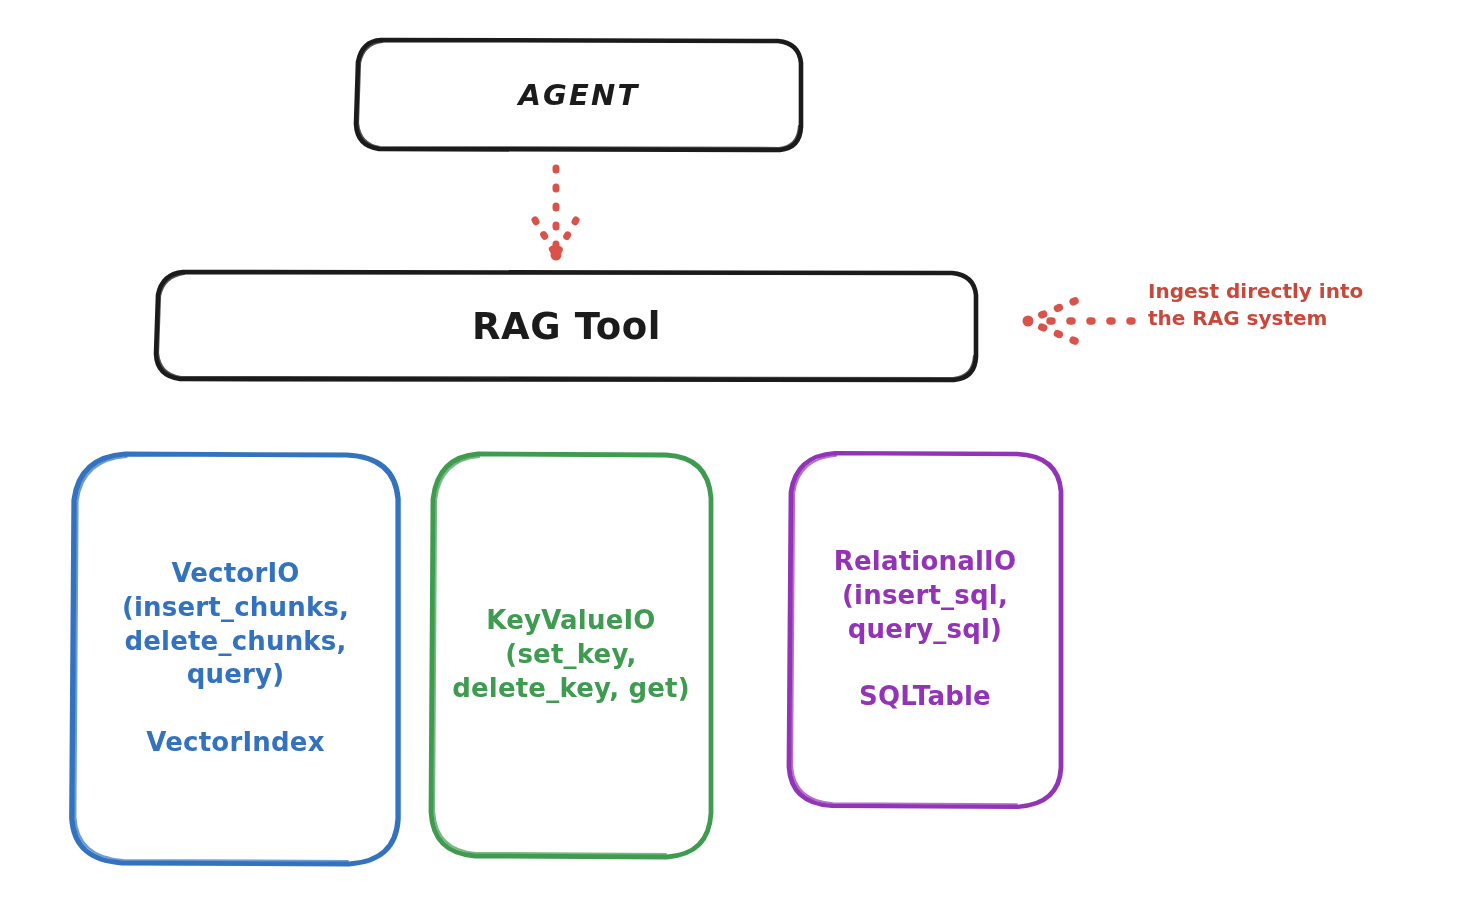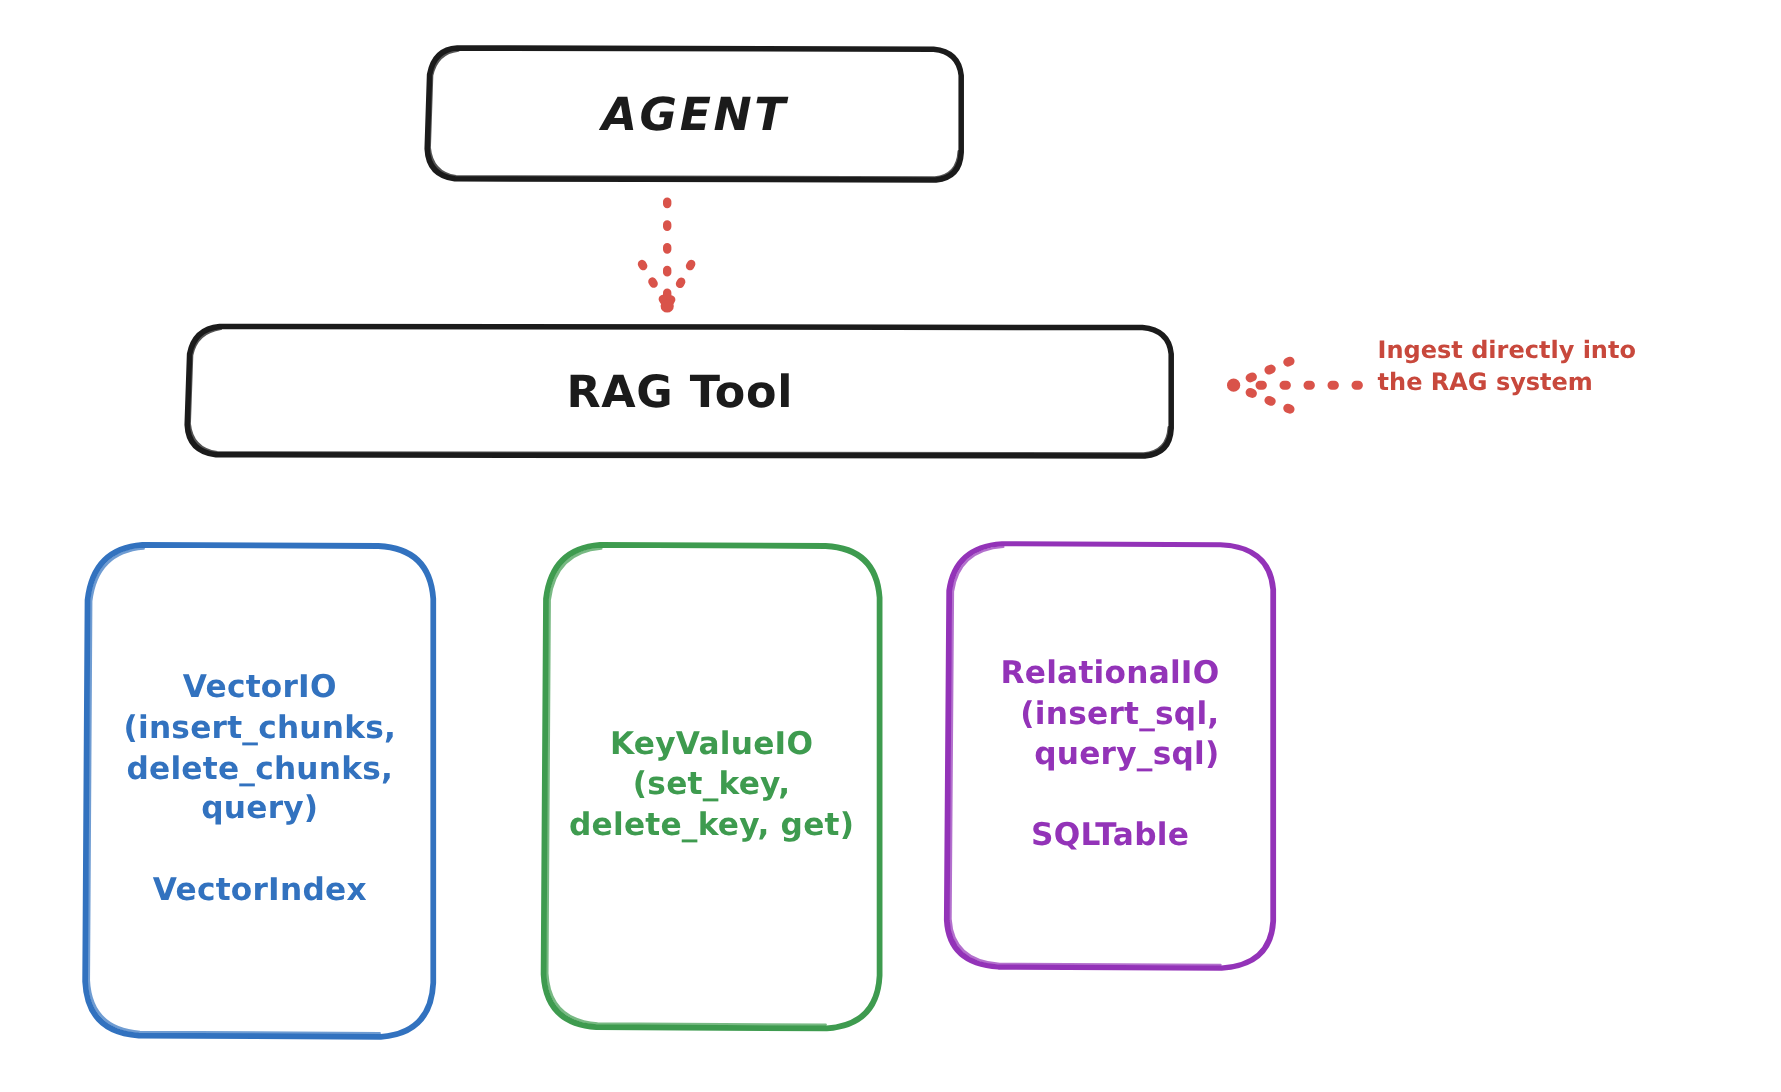--- a/index.html
+++ b/index.html
@@ -57,21 +57,21 @@
   #agent-node {
     left: 355px;
     top: 38px;
     width: 448px;
     height: 114px;
   }
   #agent-node .label {
     font-family: "DejaVu Sans", sans-serif;
     font-style: italic;
     font-weight: 700;
-    font-size: 38px;
+    font-size: 29px;
     letter-spacing: 2.2px;
     color: #1b1b1b;
   }
 
   
   #ragtool-node {
     left: 155px;
     top: 270px;
     width: 823px;
     height: 112px;
@@ -92,40 +92,39 @@
     line-height: 1.30;
     letter-spacing: 0.2px;
   }
   .provider .label.secondary {
     margin-top: 34px;
   }
 
   #vector-node {
     left: 70px;
     top: 452px;
-    width: 293px;
+    width: 331px;
     height: 413px;
   }
   #vector-node .label { color: #3272BF; }
 
   #keyvalue-node {
-    left: 452px;
+    left: 430px;
     top: 452px;
     width: 282px;
     height: 406px;
     border-radius: 18px;
   }
   #keyvalue-node .label { color: #3E9B4F; }
 
   #relational-node {
     left: 788px;
     top: 452px;
     width: 274px;
     height: 355px;
-    text-align: right;
   }
   #relational-node .label { color: #9333B8; }
 
   
   #connectors {
     position: absolute;
     left: 0;
     top: 0;
     width: 1484px;
     height: 910px;

